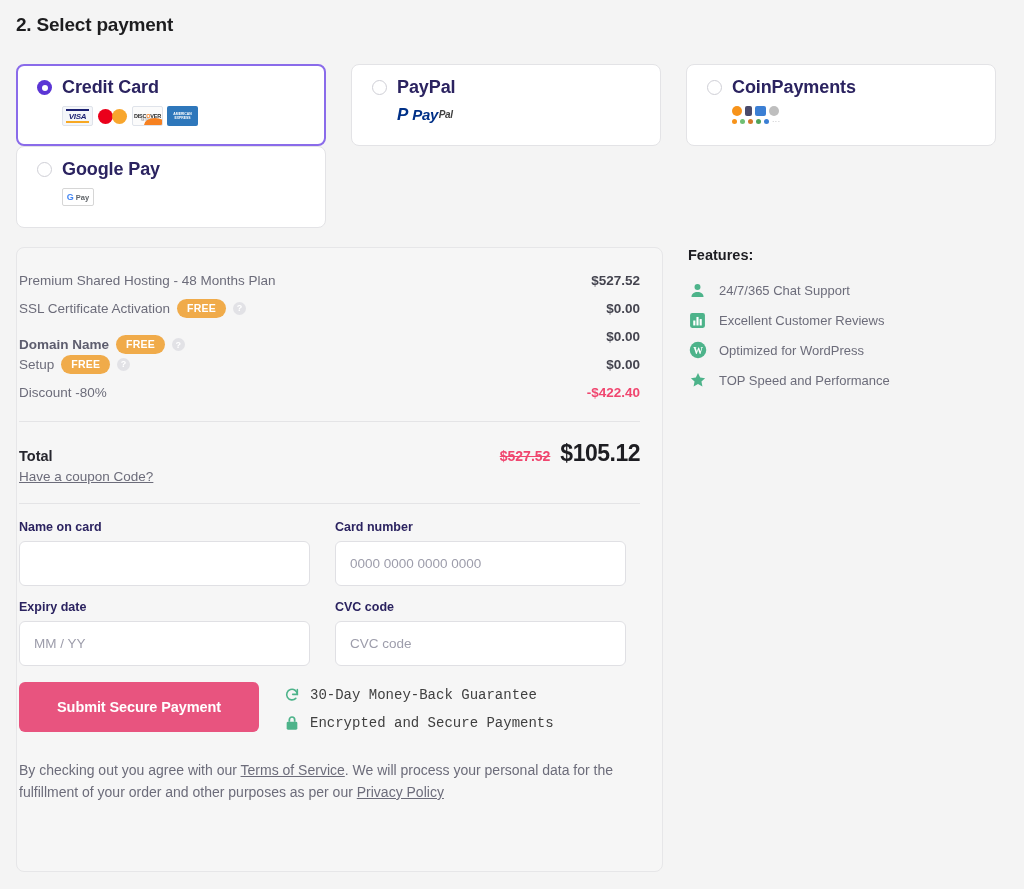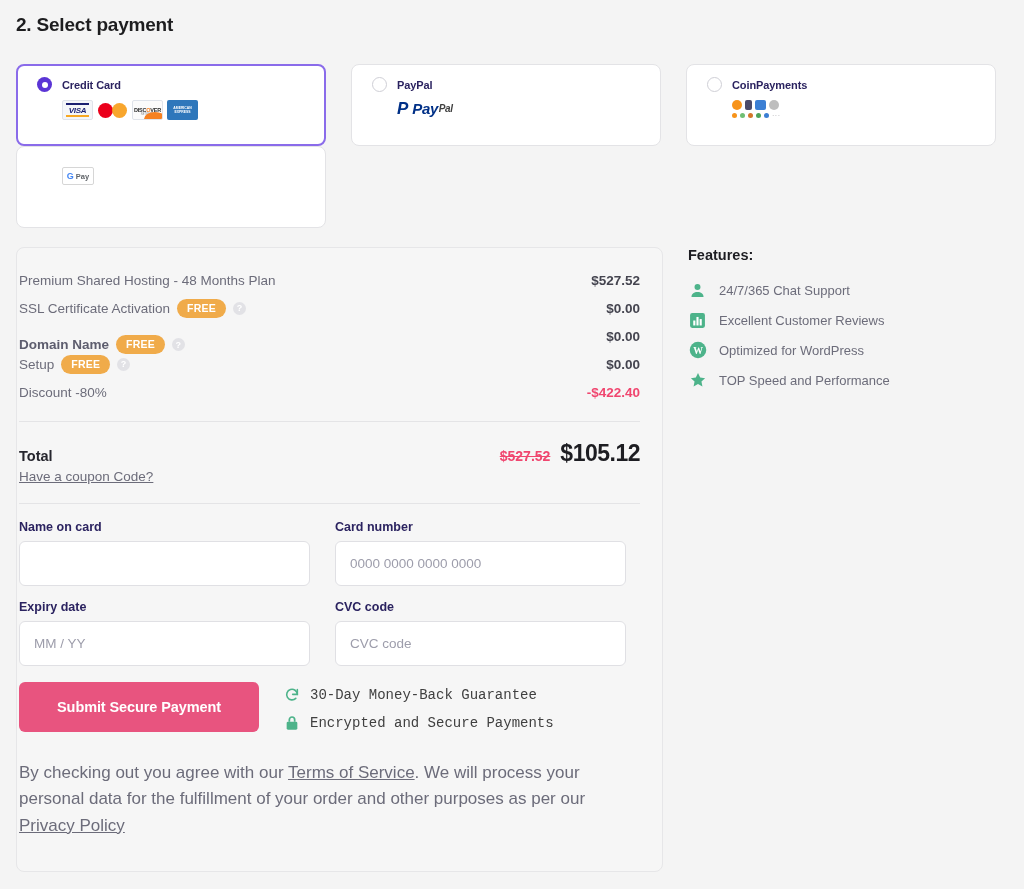--- a/index.html
+++ b/index.html
@@ -39,21 +39,21 @@
     width: 15px; height: 15px; border-radius: 50%;
     border: 1px solid #cfcfd6; background: #fff;
     flex: 0 0 auto; position: relative;
   }
   .radio.on { border: none; background: #5b35d5; }
   .radio.on::after {
     content: ""; position: absolute; left: 4.5px; top: 4.5px;
     width: 6px; height: 6px; border-radius: 50%; background: #fff;
   }
   .method-label {
-    font-size: 11px; font-weight: bold; color: #2b2360;
+    font-size: 18px; font-weight: bold; color: #2b2360;
     letter-spacing: -0.1px;
   }
   .method-logos { margin-top: 8px; margin-left: 25px; display: flex; align-items: center; gap: 4px; }
 
   
   .brand { width: 31px; height: 20px; border-radius: 2px; position: relative; overflow: hidden;
            display: flex; align-items: center; justify-content: center; }
   .brand-visa { background: #f4f6f9; border: 1px solid #dfe3ea; }
   .brand-visa .vtxt { font-size: 8px; font-weight: bold; font-style: italic; color: #1a1f71; letter-spacing: -0.3px; }
   .brand-visa::after { content:""; position:absolute; bottom:2px; left:3px; right:3px; height:2px; background:#f7a823; }
@@ -136,21 +136,21 @@
   .btn-submit {
     width: 240px; height: 50px; border: none; border-radius: 6px;
     background: #e8547f; color: #fff; font-size: 14.5px; font-weight: bold;
     cursor: pointer; font-family: "Liberation Sans", sans-serif; letter-spacing: -0.1px;
   }
   .trust { margin-left: 25px; padding-top: 5px; display: flex; flex-direction: column; gap: 12px; }
   .trust-item { display: flex; align-items: center; gap: 10px; font-size: 14px; color: #404040; font-family: Liberation Mono, monospace; }
   .ticon { width: 16px; height: 16px; flex: 0 0 auto; }
 
   .legal {
-    margin-top: 28px; font-size: 17px; line-height: 1.55; color: #6c6c7a; max-width: 600px;
+    margin-top: 28px; font-size: 14px; line-height: 1.55; color: #6c6c7a; max-width: 600px;
   }
   .legal a { color: #6c6c7a; text-decoration: underline; cursor: pointer; }
 
   
   .features { position: absolute; left: 688px; top: 247px; width: 320px; }
   .features-title { font-size: 14.5px; font-weight: bold; color: #1d1d22; margin-bottom: 12px; }
   .feature-item { display: flex; align-items: center; gap: 12px; height: 30px; }
   .feature-text { font-size: 13px; color: #6c6c7a; }
   .ficon { width: 19px; height: 19px; flex: 0 0 auto; display: flex; align-items: center; justify-content: center; }
 </style>
@@ -223,20 +223,24 @@
               <span class="coin-dots">···</span>
             </span>
           </span>
         </div>
       </div>
     </div>
 
     <div class="method-row second-row">
 
       <div class="method-card">
+        <div class="method-head">
+          <span class="radio"></span>
+          <span class="method-label">Google Pay</span>
+        </div>
         <div class="method-logos">
           <span class="brand-gpay">
             <span class="gp-g">G</span>
             <span class="gp-pay">Pay</span>
           </span>
         </div>
       </div>
     </div>
   </div>
 

